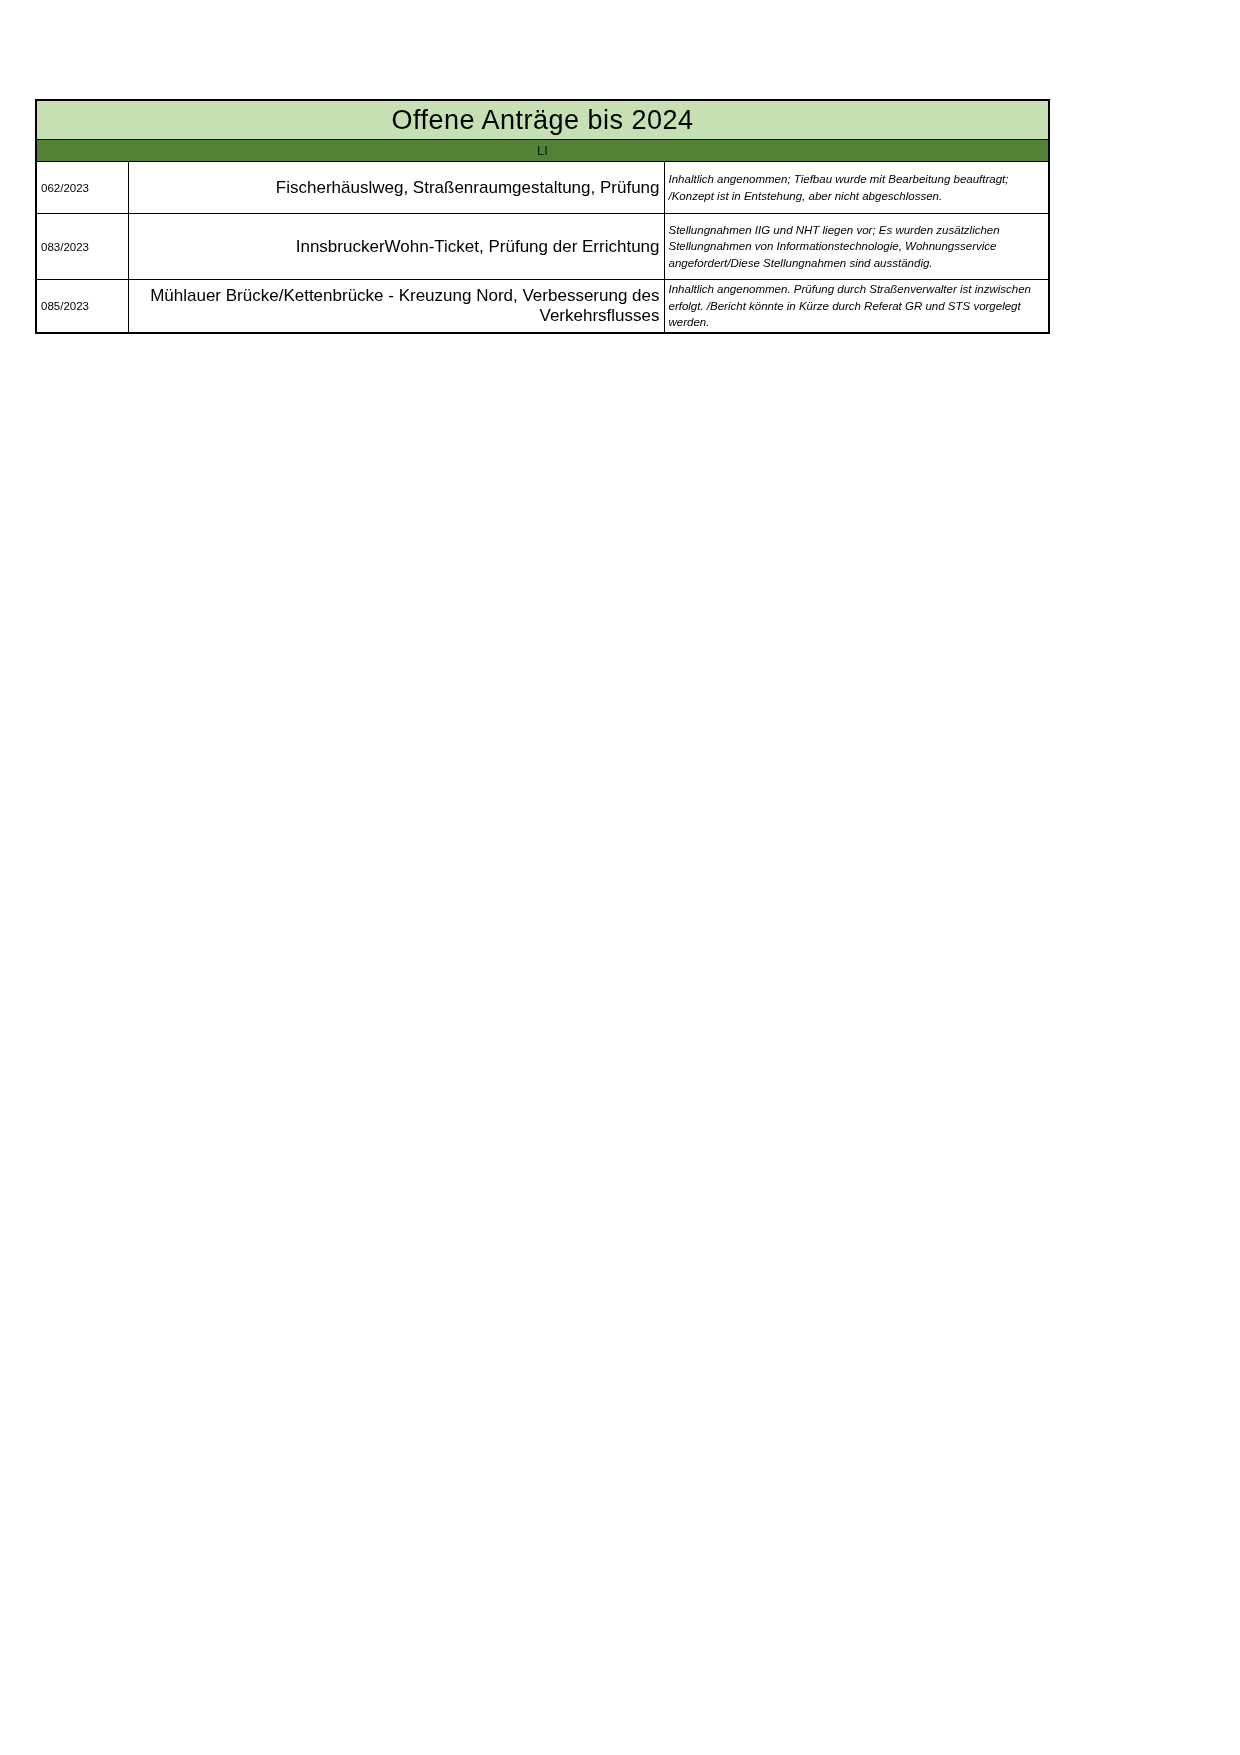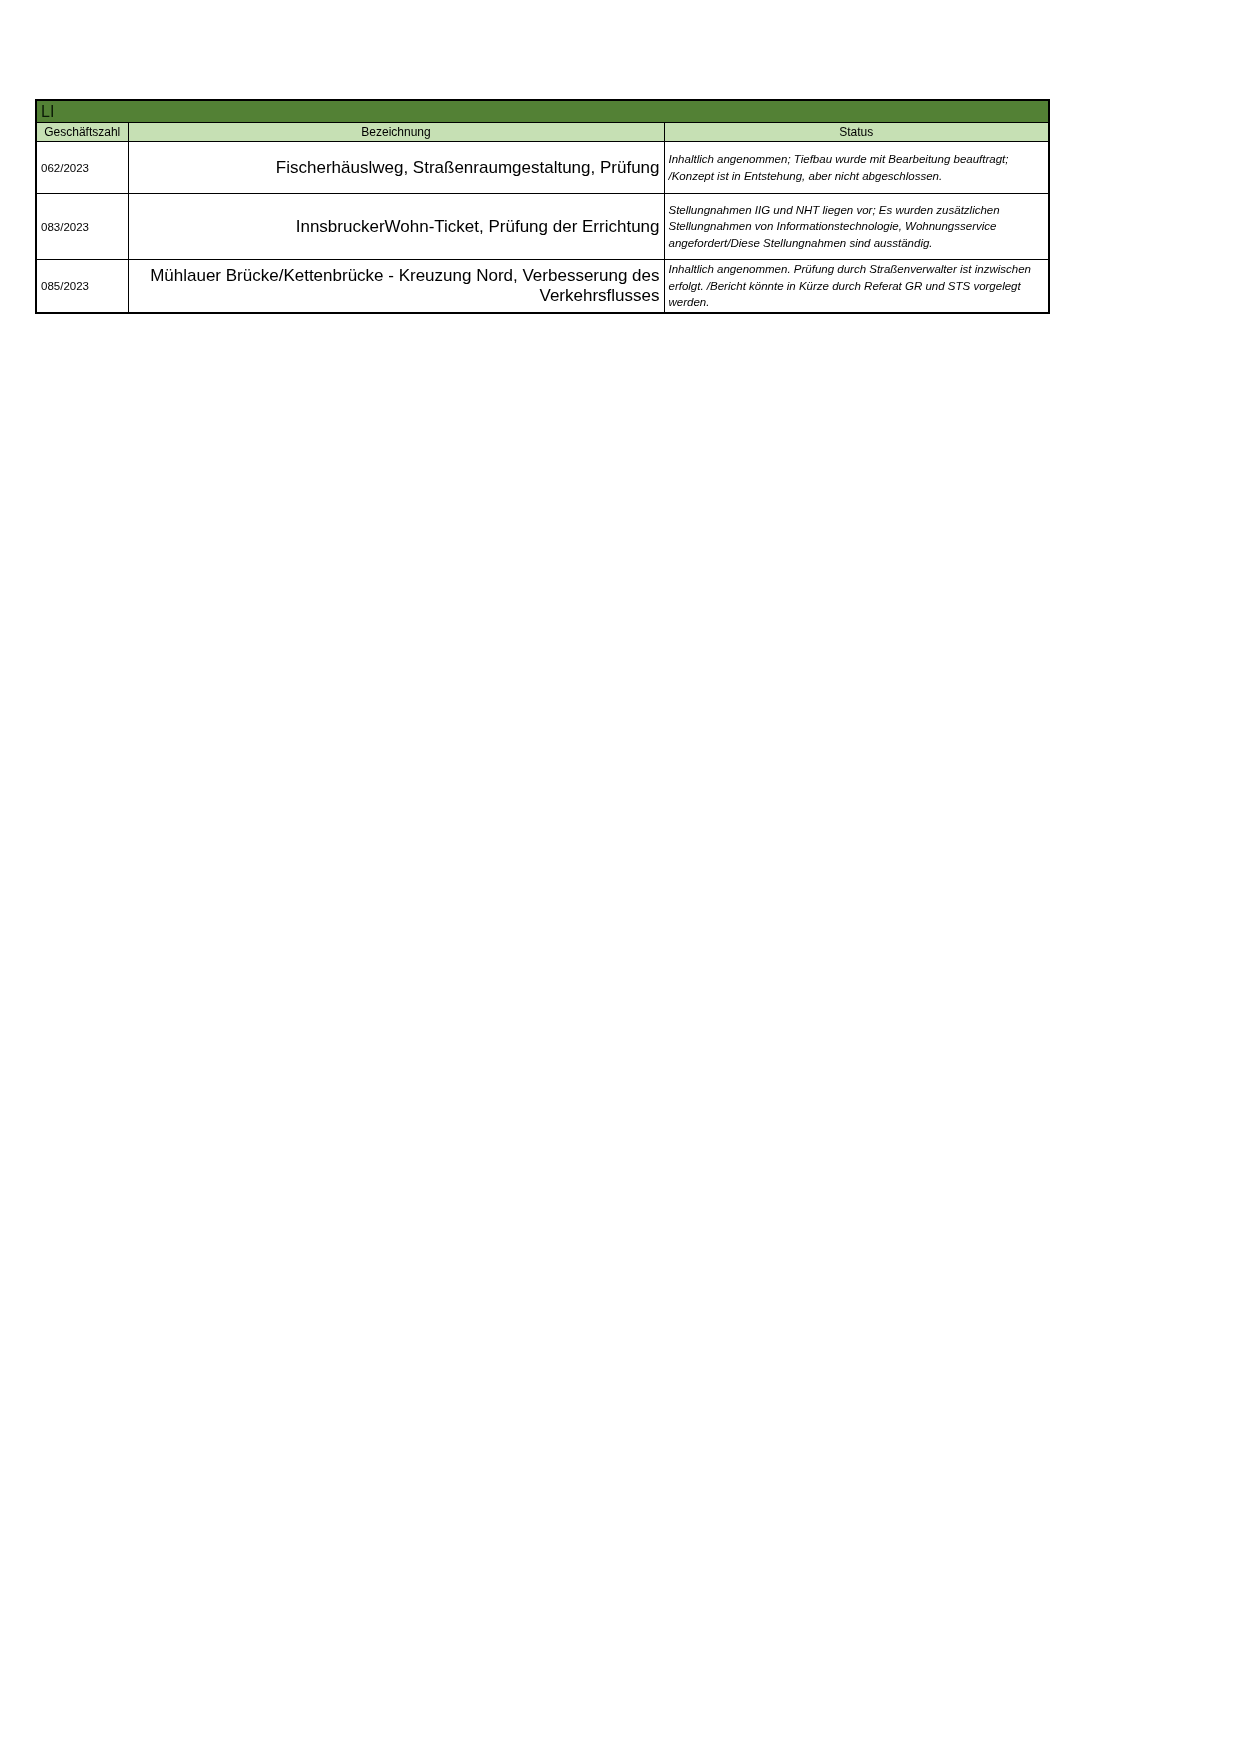--- a/index.html
+++ b/index.html
@@ -32,22 +32,23 @@
   .title-cell {
     background: #c6e0b4;
     text-align: center;
     vertical-align: middle;
     font-size: 27px;
     height: 36px;
     letter-spacing: 0.5px;
   }
   .section-cell {
     background: #538135;
+    text-align: center;
     vertical-align: middle;
-    font-size: 16px;
+    font-size: 13px;
     height: 19px;
     color: #0b1a06;
     margin-left: 8px;
   }
   .header-cell {
     background: #c6e0b4;
     text-align: center;
     vertical-align: middle;
     font-size: 12px;
     height: 16px;
@@ -78,26 +79,24 @@
 <body>
 
 <table class="sheet-table">
   <colgroup>
     <col style="width:92px">
     <col style="width:536px">
     <col style="width:385px">
   </colgroup>
   <tbody>
     <tr>
-      <td class="section-cell" colspan="3">LI</td>
+      <td class="title-cell" colspan="3">Offene Anträge bis 2024</td>
     </tr>
     <tr>
-      <th class="header-cell">Geschäftszahl</th>
-      <th class="header-cell">Bezeichnung</th>
-      <th class="header-cell">Status</th>
+      <td class="section-cell" colspan="3">LI</td>
     </tr>
     <tr class="row-1">
       <td class="cell-id">062/2023</td>
       <td class="cell-name">Fischerhäuslweg, Straßenraumgestaltung, Prüfung</td>
       <td class="cell-status">Inhaltlich angenommen; Tiefbau wurde mit Bearbeitung beauftragt; /Konzept ist in Entstehung, aber nicht abgeschlossen.</td>
     </tr>
     <tr class="row-2">
       <td class="cell-id">083/2023</td>
       <td class="cell-name">InnsbruckerWohn-Ticket, Prüfung der Errichtung</td>
       <td class="cell-status">Stellungnahmen IIG und NHT liegen vor; Es wurden zusätzlichen Stellungnahmen von Informationstechnologie, Wohnungsservice angefordert/Diese Stellungnahmen sind ausständig.</td>

